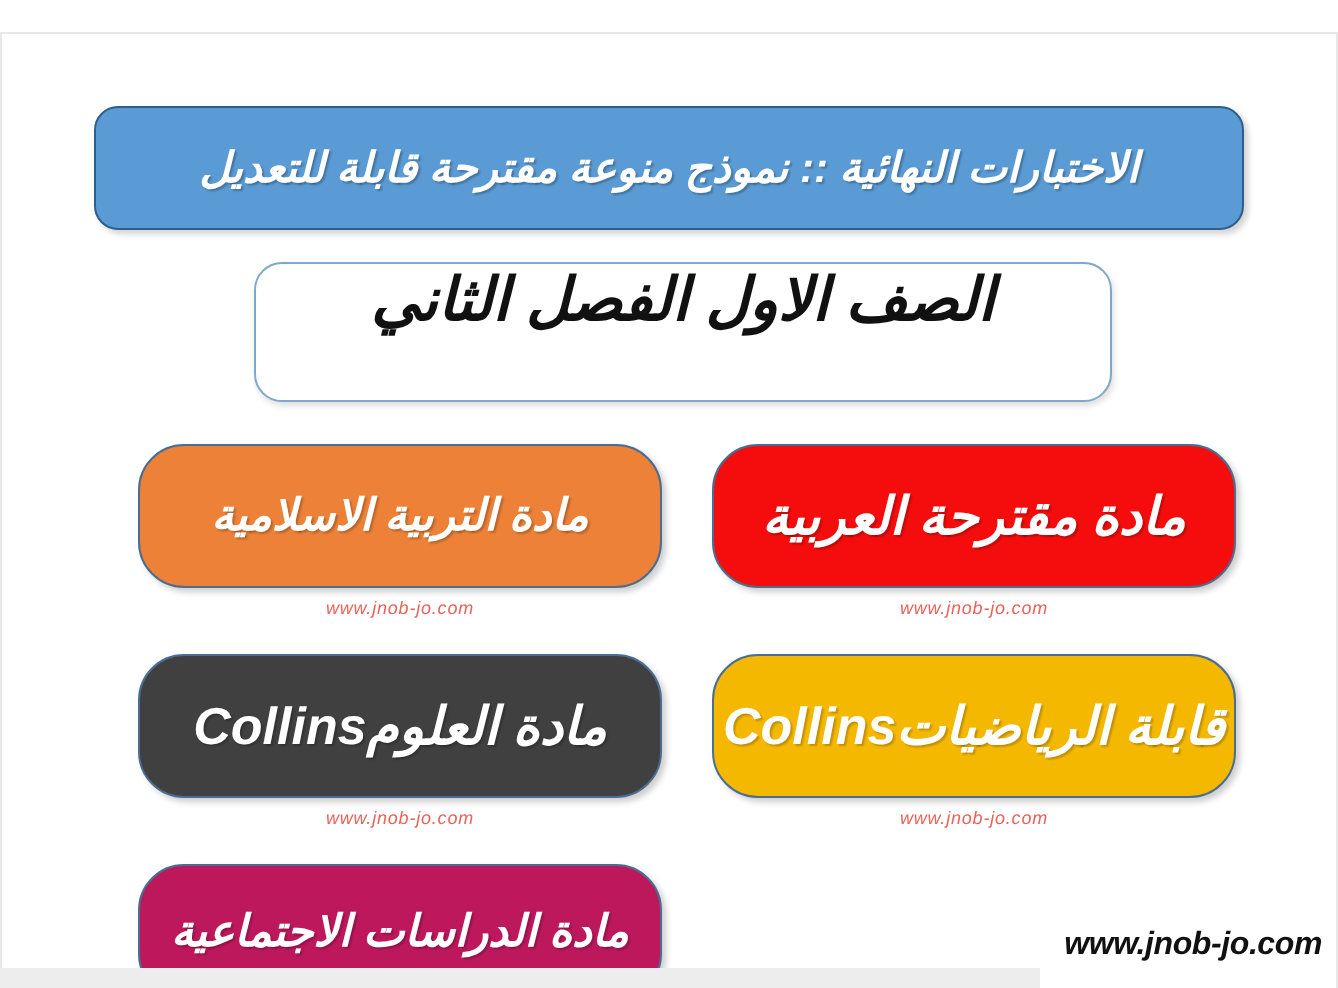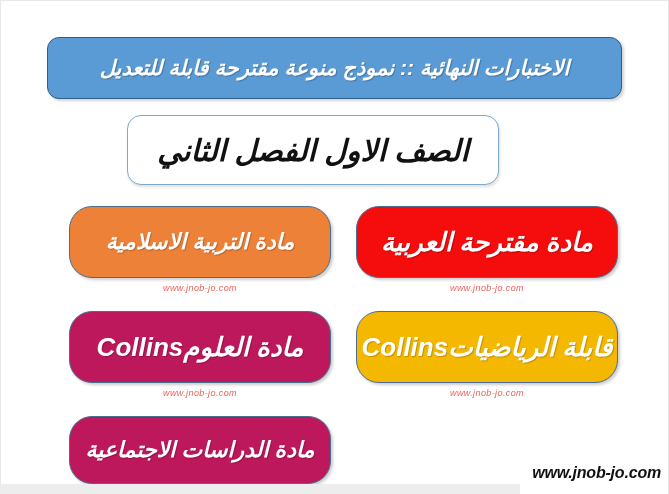--- a/index.html
+++ b/index.html
@@ -14,20 +14,21 @@
     font-family: "Liberation Sans", "DejaVu Sans", sans-serif;
     overflow: hidden;
     position: relative;
   }
 
   #page {
     position: absolute;
     inset: 0;
     background: #ffffff;
     box-sizing: border-box;
+    margin-top: 16px;
   }
 
   
   .edge-top, .edge-left, .edge-right {
     position: absolute;
     background: #e8e8e8;
   }
   .edge-top   { top: 0; left: 0; width: 669px; height: 1px; }
   .edge-left  { top: 0; left: 0; width: 1px; height: 494px; }
   .edge-right { top: 0; right: 0; width: 1px; height: 494px; }
@@ -65,28 +66,27 @@
     letter-spacing: 0.5px;
     white-space: nowrap;
     text-shadow: 1px 1px 1px rgba(0,0,0,0.25);
   }
 
   
   .subtitle-box {
     position: absolute;
     left: 127px;
     top: 115px;
-    width: 372px;
+    width: 429px;
     height: 70px;
     background: #ffffff;
     border: 1px solid #7fa8cc;
     border-radius: 14px;
     box-sizing: border-box;
     display: flex;
-    align-items: center;
     justify-content: center;
     box-shadow: 1px 2px 3px rgba(0,0,0,0.13);
   }
   .subtitle-text {
     color: #111111;
     font-size: 30px;
     font-weight: bold;
     font-style: italic;
     white-space: nowrap;
   }
@@ -188,21 +188,21 @@
       <div class="cell right">
         <div class="subject-btn" id="btn-1" style="background: rgb(245, 13, 13);">
           <span class="subject-label big">مادة مقترحة العربية</span>
         </div>
         <div class="watermark-small">www.jnob-jo.com</div>
       </div>
     </div>
 
     <div class="row">
       <div class="cell left">
-        <div class="subject-btn" id="btn-2" style="background: #be185d;">
+        <div class="subject-btn" id="btn-2" style="background: #404040;">
           <span class="subject-label big">مادة العلومCollins</span>
         </div>
         <div class="watermark-small">www.jnob-jo.com</div>
       </div>
 
       <div class="cell right">
         <div class="subject-btn" id="btn-3" style="background: rgb(245, 184, 0);">
           <span class="subject-label big">قابلة الرياضياتCollins</span>
         </div>
         <div class="watermark-small">www.jnob-jo.com</div>

